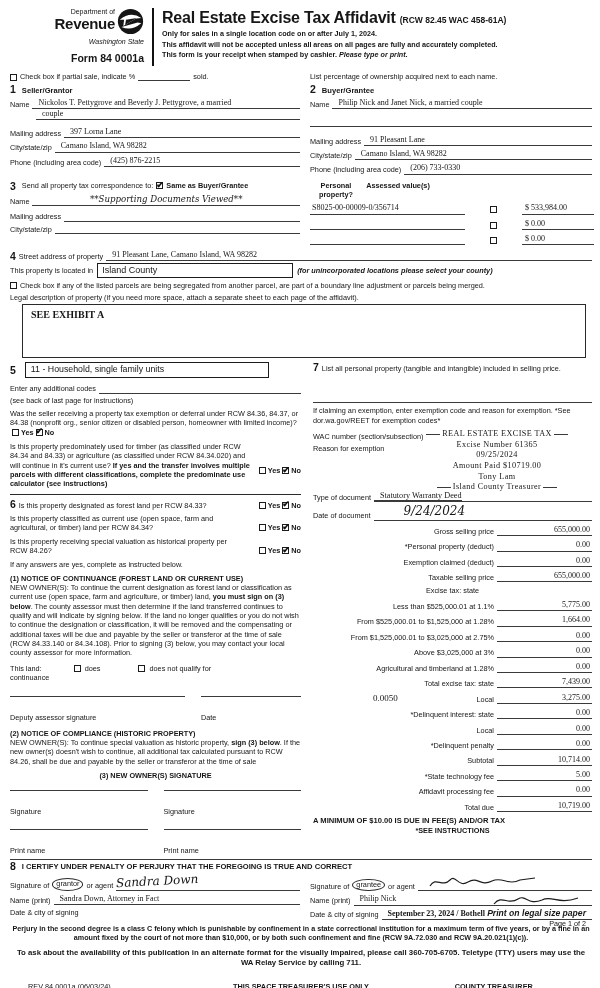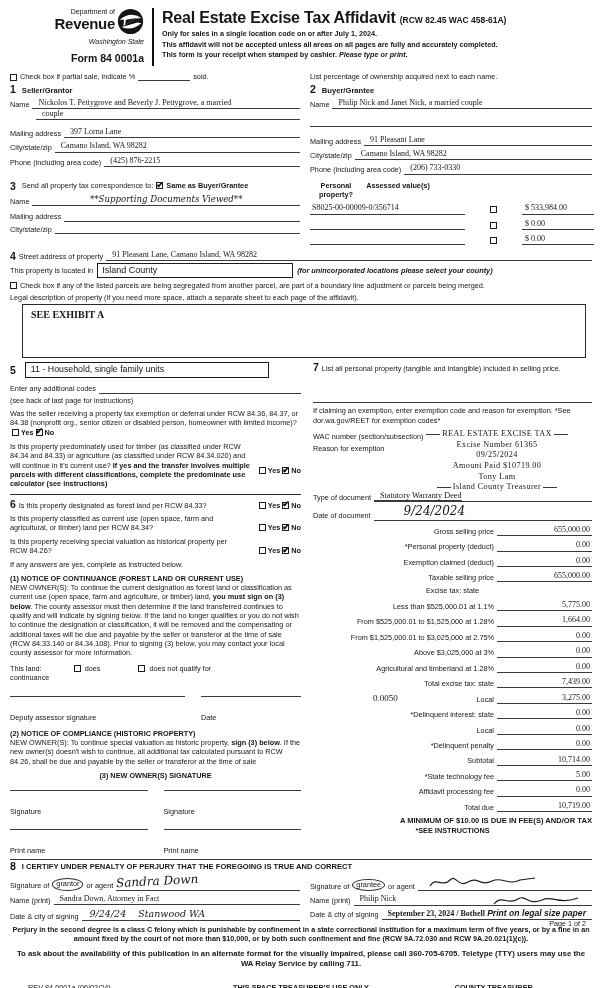--- a/index.html
+++ b/index.html
@@ -467,21 +467,21 @@
         </div>
       <div class="trow">
           <span class="tlbl">Affidavit processing fee</span>
           <span class="tfill">0.00</span>
         </div>
       <div class="trow">
           <span class="tlbl">Total due</span>
           <span class="tfill">10,719.00</span>
         </div>
 
-      <div class="b" style="text-align:right;margin-top:4px;font-size:7.6px;">A MINIMUM OF $10.00 IS DUE IN FEE(S) AND/OR TAX</div>
+      <div class="b" style="text-align:left;margin-top:4px;font-size:7.6px;">A MINIMUM OF $10.00 IS DUE IN FEE(S) AND/OR TAX</div>
       <div class="b" style="text-align:center;">*SEE INSTRUCTIONS</div>
     </div>
   </div>
 
   <div style="margin-top:4px;border-top:1px solid #3a3a3a;padding-top:1px;">
     <div class="r" style="gap:3px;">
       <span class="secnum">8</span>
       <span class="b" style="font-size:7.6px;">I CERTIFY UNDER PENALTY OF PERJURY THAT THE FOREGOING IS TRUE AND CORRECT</span>
     </div>
     <div class="two-col" style="margin-top:3px;">
@@ -491,21 +491,20 @@
           <span class="circ">grantor</span>
           <span>or agent</span>
           <span class="fill"><span class="hw sig-hw" style="transform:rotate(-3deg);display:inline-block;">Sandra Down</span></span>
         </div>
         <div class="r" style="margin-top:3px;">
             <span class="flabel">Name (print)</span>
           <span class="fill"><span class="fv">Sandra Down, Attorney in Fact</span></span>
           </div>
         <div class="r" style="margin-top:3px;">
             <span class="flabel">Date &amp; city of signing</span>
-          <span class="fill"><span class="hw" style="font-size:9.5px;padding-left:8px;white-space:pre;">9/24/24    Stanwood WA</span></span>
           </div>
       </div>
       <div class="c-r">
         <div class="r sigline" style="gap:3px;">
           <span>Signature of</span>
           <span class="circ">grantee</span>
           <span>or agent</span>
           <span class="fill">
             <svg width="110" height="16" viewBox="0 0 110 16" style="display:block;margin-left:10px;">
               <path d="M2 12 C 8 2, 14 14, 22 6 C 28 0, 30 14, 40 8 C 50 2, 52 13, 64 7 C 74 2, 80 12, 92 6 L 107 4" stroke="#1c1c1c" stroke-width="1.2" fill="none"></path>

